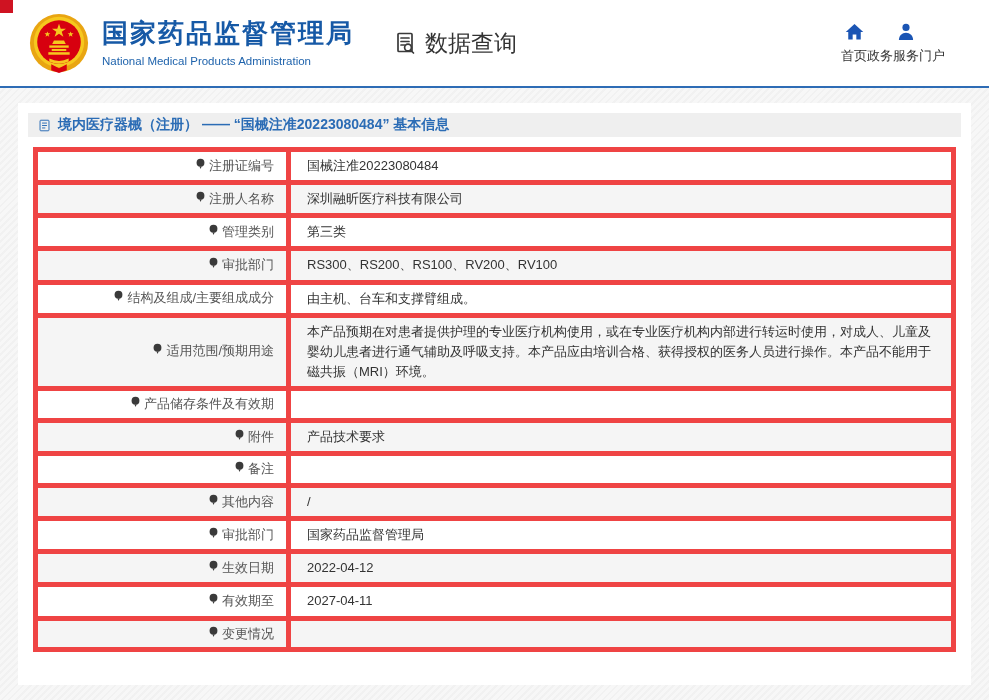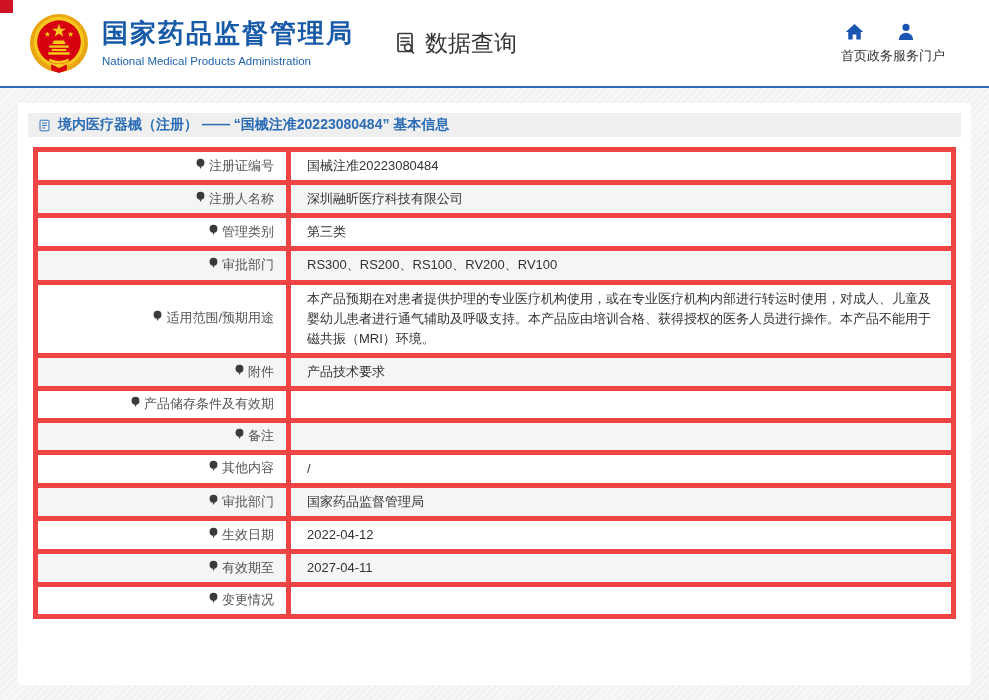--- a/index.html
+++ b/index.html
@@ -179,20 +179,37 @@
         </span>
         <span class="label-text">审批部门</span>
       </span>
     </td>
     <td class="value-cell">
       <span class="value-text">RS300、RS200、RS100、RV200、RV100</span>
       
     </td>
   </tr>
 
+  <tr>
+    <td class="label-cell">
+      <span class="label-row-wrap">
+        <span class="note-icon" hidden="">
+          <svg width="11" height="12" viewBox="0 0 12 13">
+            <circle cx="6" cy="5" r="4.3" fill="#3a3a3a"></circle>
+            <path d="M4.8 9 L7.4 9 L6 12 Z" fill="#3a3a3a"></path>
+          </svg>
+        </span>
+        <span class="label-text">结构及组成/主要组成成分</span>
+      </span>
+    </td>
+    <td class="value-cell">
+      <span class="value-text">由主机、台车和支撑臂组成。</span>
+      
+    </td>
+  </tr>
 
   <tr>
     <td class="label-cell">
       <span class="label-row-wrap">
         <span class="note-icon" hidden="">
           <svg width="11" height="12" viewBox="0 0 12 13">
             <circle cx="6" cy="5" r="4.3" fill="#3a3a3a"></circle>
             <path d="M4.8 9 L7.4 9 L6 12 Z" fill="#3a3a3a"></path>
           </svg>
         </span>
@@ -207,43 +224,43 @@
 
   <tr>
     <td class="label-cell">
       <span class="label-row-wrap">
         <span class="note-icon" hidden="">
           <svg width="11" height="12" viewBox="0 0 12 13">
             <circle cx="6" cy="5" r="4.3" fill="#3a3a3a"></circle>
             <path d="M4.8 9 L7.4 9 L6 12 Z" fill="#3a3a3a"></path>
           </svg>
         </span>
+        <span class="label-text">产品储存条件及有效期</span>
+      </span>
+    </td>
+    <td class="value-cell">
+      <span class="value-text"></span>
+      
+    </td>
+  </tr>
+
+  <tr>
+    <td class="label-cell">
+      <span class="label-row-wrap">
+        <span class="note-icon" hidden="">
+          <svg width="11" height="12" viewBox="0 0 12 13">
+            <circle cx="6" cy="5" r="4.3" fill="#3a3a3a"></circle>
+            <path d="M4.8 9 L7.4 9 L6 12 Z" fill="#3a3a3a"></path>
+          </svg>
+        </span>
         <span class="label-text">附件</span>
       </span>
     </td>
     <td class="value-cell">
       <span class="value-text">产品技术要求</span>
-      
-    </td>
-  </tr>
-
-  <tr>
-    <td class="label-cell">
-      <span class="label-row-wrap">
-        <span class="note-icon" hidden="">
-          <svg width="11" height="12" viewBox="0 0 12 13">
-            <circle cx="6" cy="5" r="4.3" fill="#3a3a3a"></circle>
-            <path d="M4.8 9 L7.4 9 L6 12 Z" fill="#3a3a3a"></path>
-          </svg>
-        </span>
-        <span class="label-text">产品储存条件及有效期</span>
-      </span>
-    </td>
-    <td class="value-cell">
-      <span class="value-text"></span>
       
     </td>
   </tr>
 
   <tr>
     <td class="label-cell">
       <span class="label-row-wrap">
         <span class="note-icon" hidden="">
           <svg width="11" height="12" viewBox="0 0 12 13">
             <circle cx="6" cy="5" r="4.3" fill="#3a3a3a"></circle>

